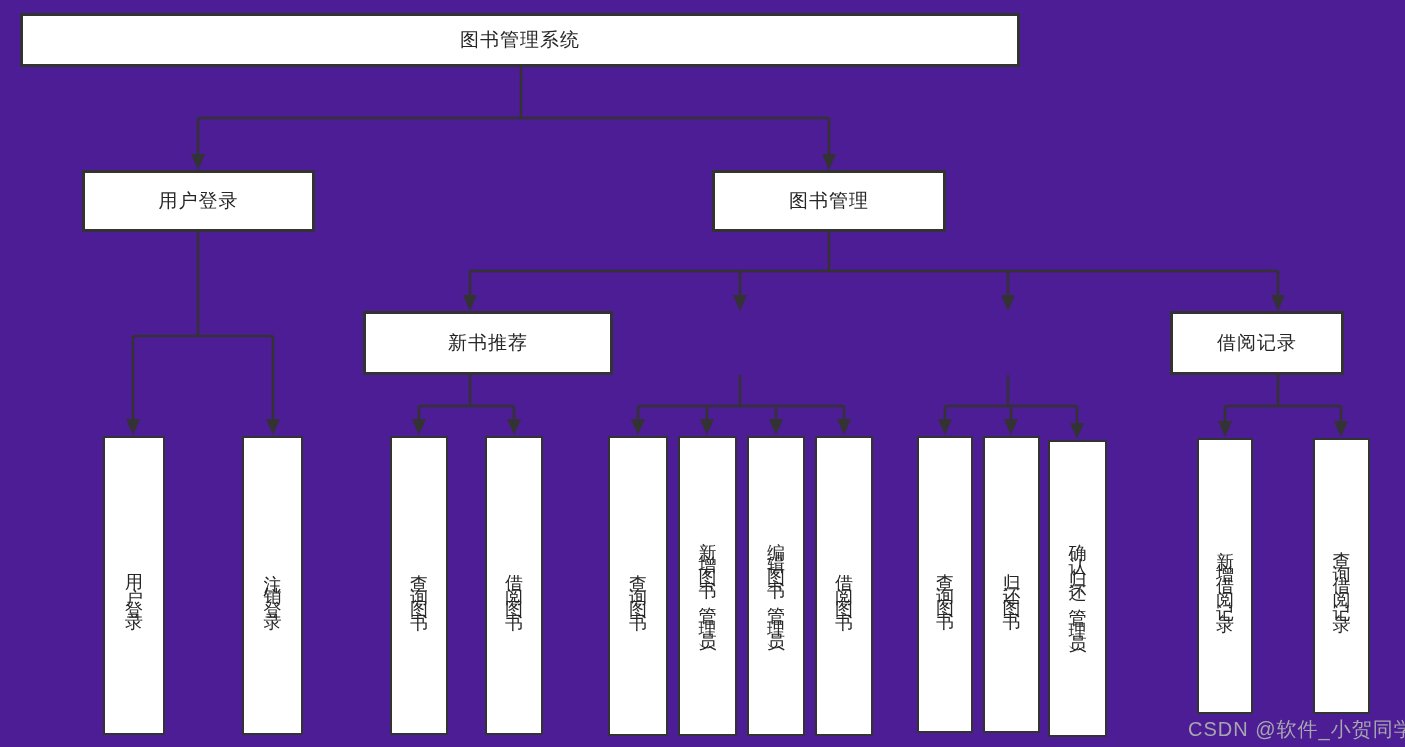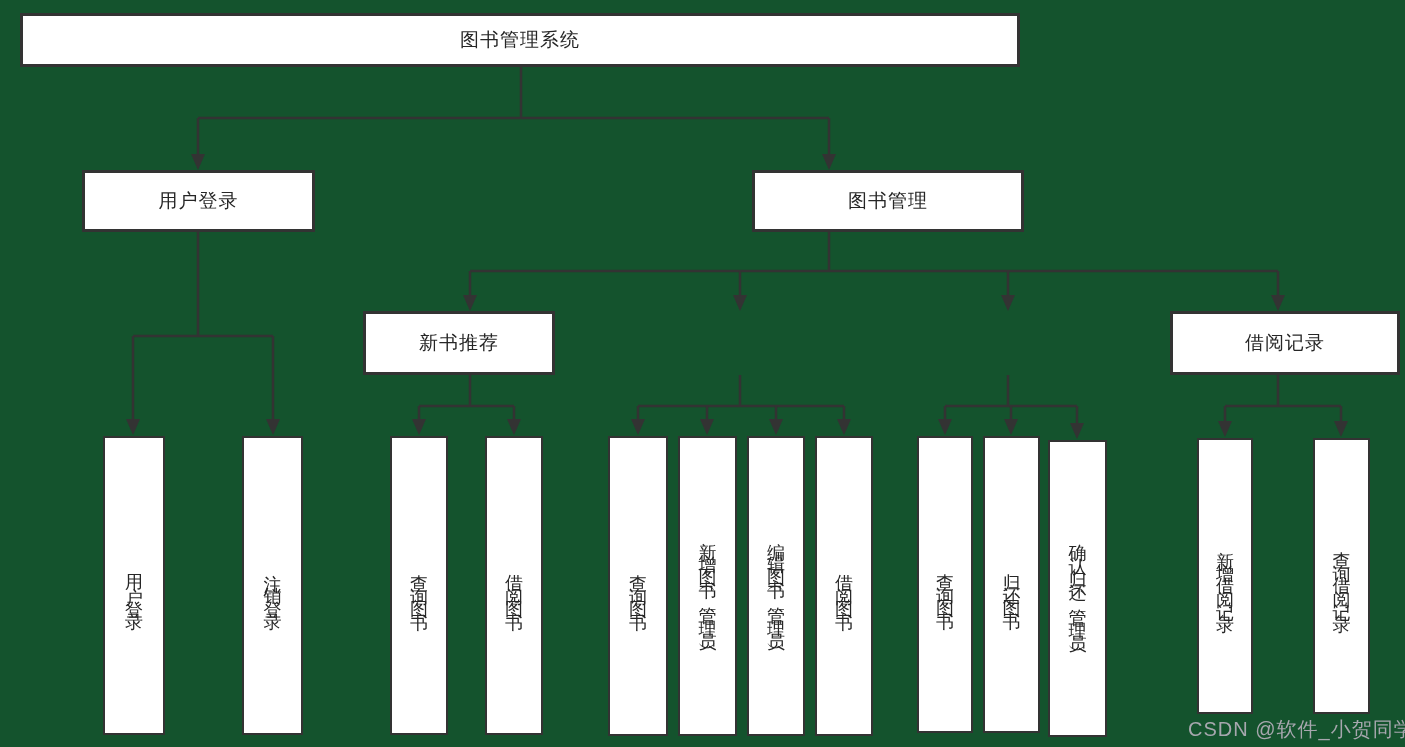--- a/index.html
+++ b/index.html
@@ -1,20 +1,20 @@
 <!DOCTYPE html>
 <html><head>
 <meta charset="utf-8">
 <style>
   html, body { margin: 0; padding: 0; background: #ffffff; }
   .stage {
     position: relative;
     width: 1405px;
     height: 747px;
-    background: #14532d;
+    background: #4c1d95;
     font-family: "Liberation Sans", sans-serif;
     overflow: hidden;
   }
   .connectors {
     position: absolute;
     left: 0; top: 0;
     width: 1405px; height: 747px;
   }
   .node {
     position: absolute;
@@ -46,25 +46,25 @@
     top: 716px;
     font-size: 20px;
     color: #a7a7ae;
     letter-spacing: 1px;
     z-index: 5;
     white-space: nowrap;
   }
   
   .n-root  { left: 20px;   top: 13px;  width: 1000px; height: 54px; }
   .n-l2a   { left: 82px;   top: 170px; width: 233px;  height: 62px; }
-  .n-l2b   { left: 712px;  top: 170px; width: 272px;  height: 62px; margin-left: 40px; }
-  .n-l3a   { left: 363px;  top: 311px; width: 192px;  height: 64px; }
+  .n-l2b   { left: 712px;  top: 170px; width: 234px;  height: 62px; }
+  .n-l3a   { left: 363px;  top: 311px; width: 250px;  height: 64px; }
   .n-l3b   { left: 633px;  top: 311px; width: 214px;  height: 64px; }
   .n-l3c   { left: 900px;  top: 311px; width: 215px;  height: 64px; }
-  .n-l3d   { left: 1170px; top: 311px; width: 230px;  height: 64px; }
+  .n-l3d   { left: 1170px; top: 311px; width: 174px;  height: 64px; }
   .n-v1  { left: 103px;  top: 436px; width: 62px; height: 299px; }
   .n-v2  { left: 242px;  top: 436px; width: 61px; height: 299px; }
   .n-v3  { left: 390px;  top: 436px; width: 58px; height: 299px; }
   .n-v4  { left: 485px;  top: 436px; width: 58px; height: 299px; }
   .n-v5  { left: 608px;  top: 436px; width: 60px; height: 300px; }
   .n-v6  { left: 678px;  top: 436px; width: 59px; height: 300px; }
   .n-v7  { left: 747px;  top: 436px; width: 58px; height: 300px; }
   .n-v8  { left: 815px;  top: 436px; width: 58px; height: 300px; }
   .n-v9  { left: 917px;  top: 436px; width: 56px; height: 297px; }
   .n-v10 { left: 983px;  top: 436px; width: 57px; height: 297px; }

